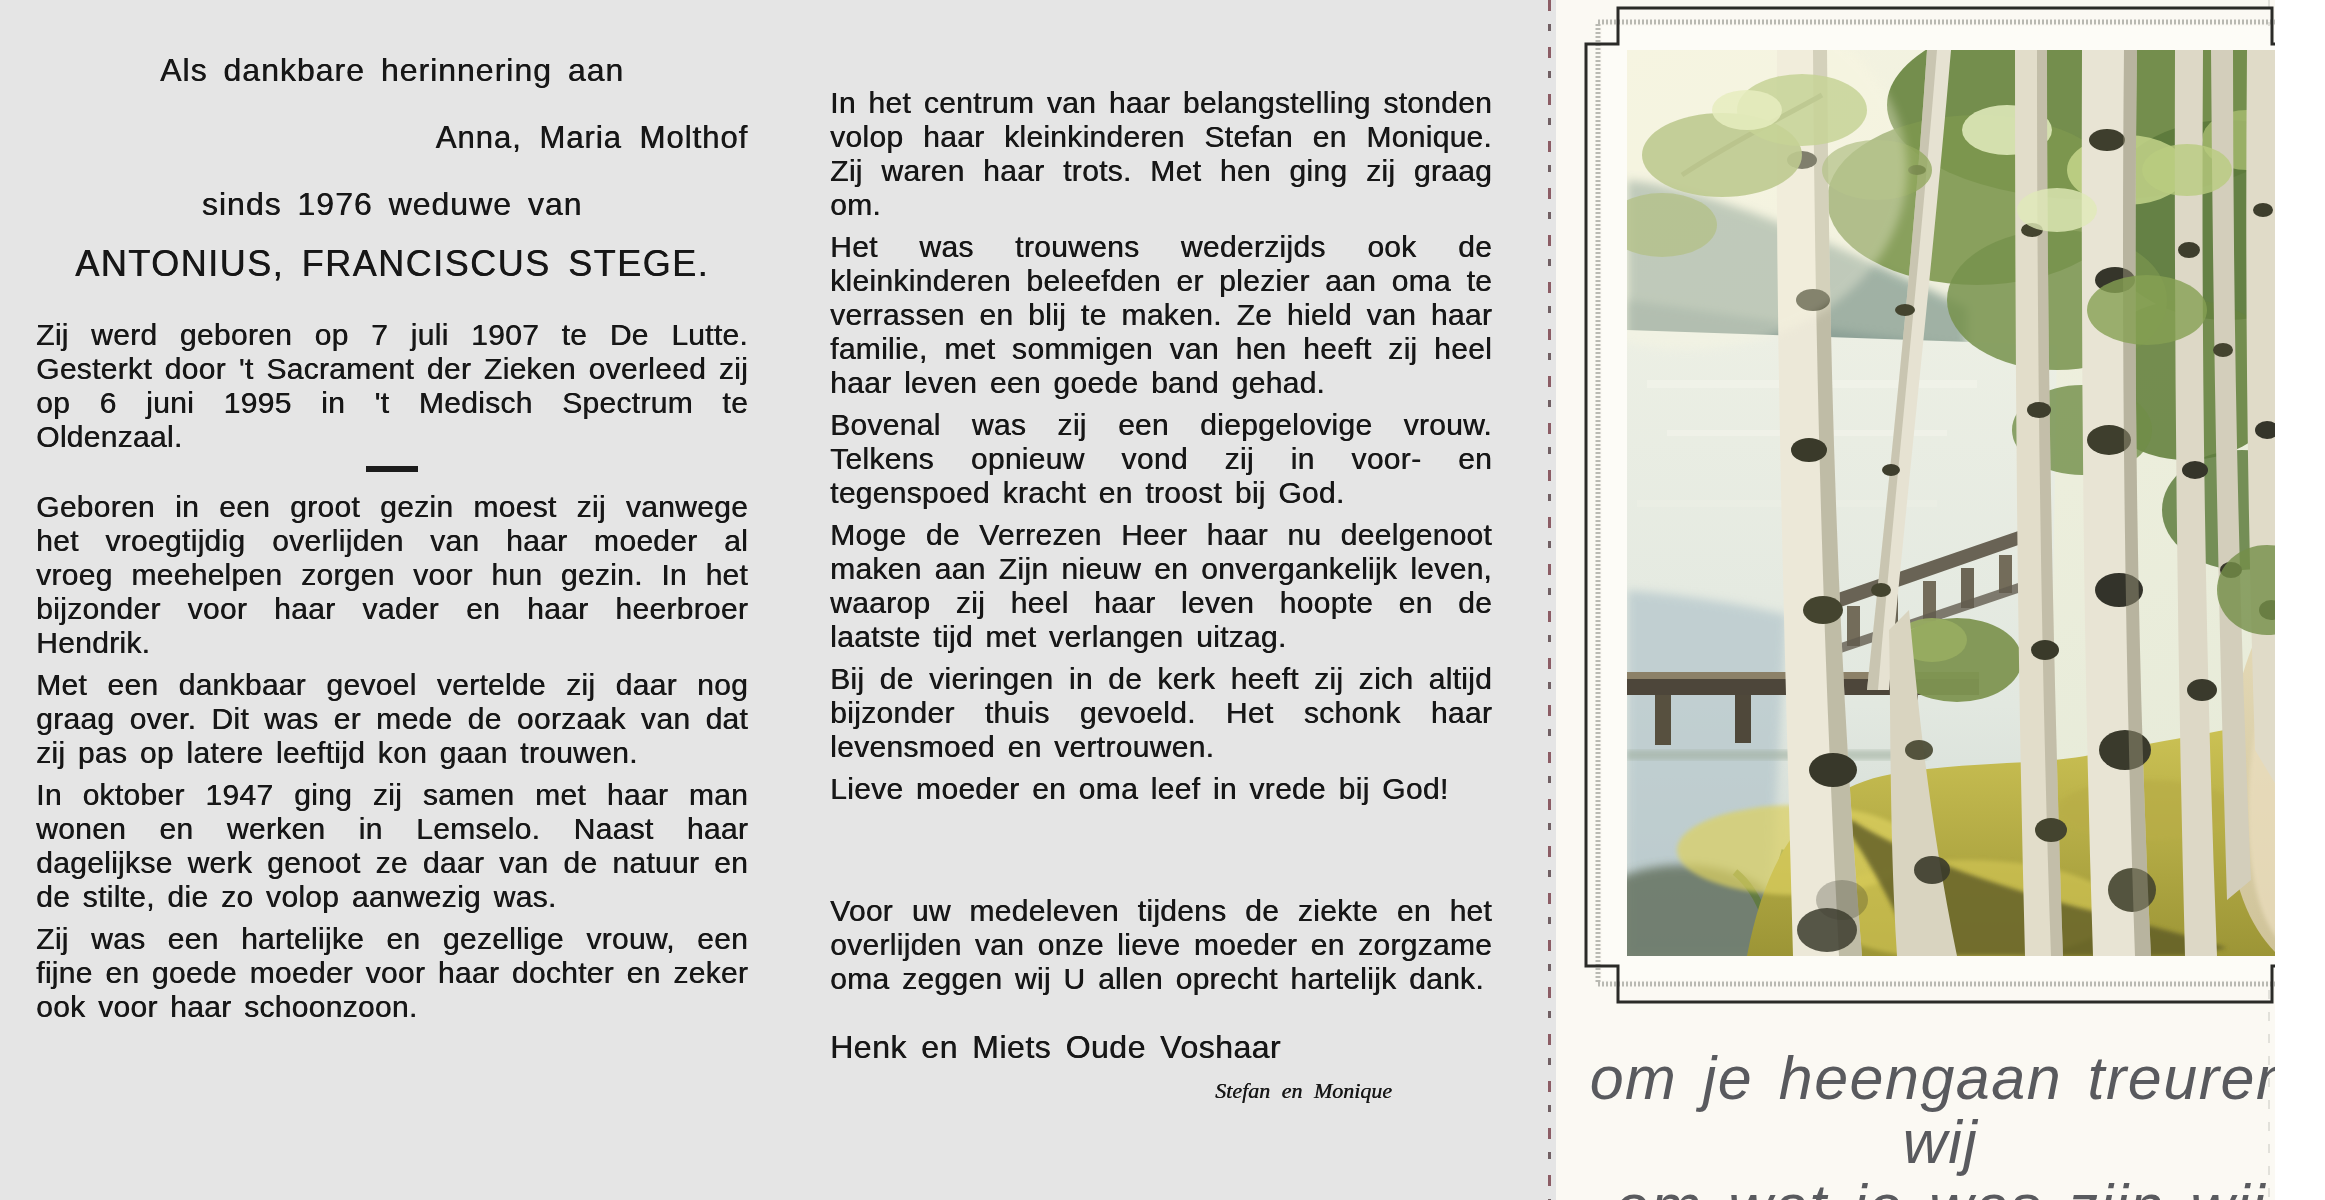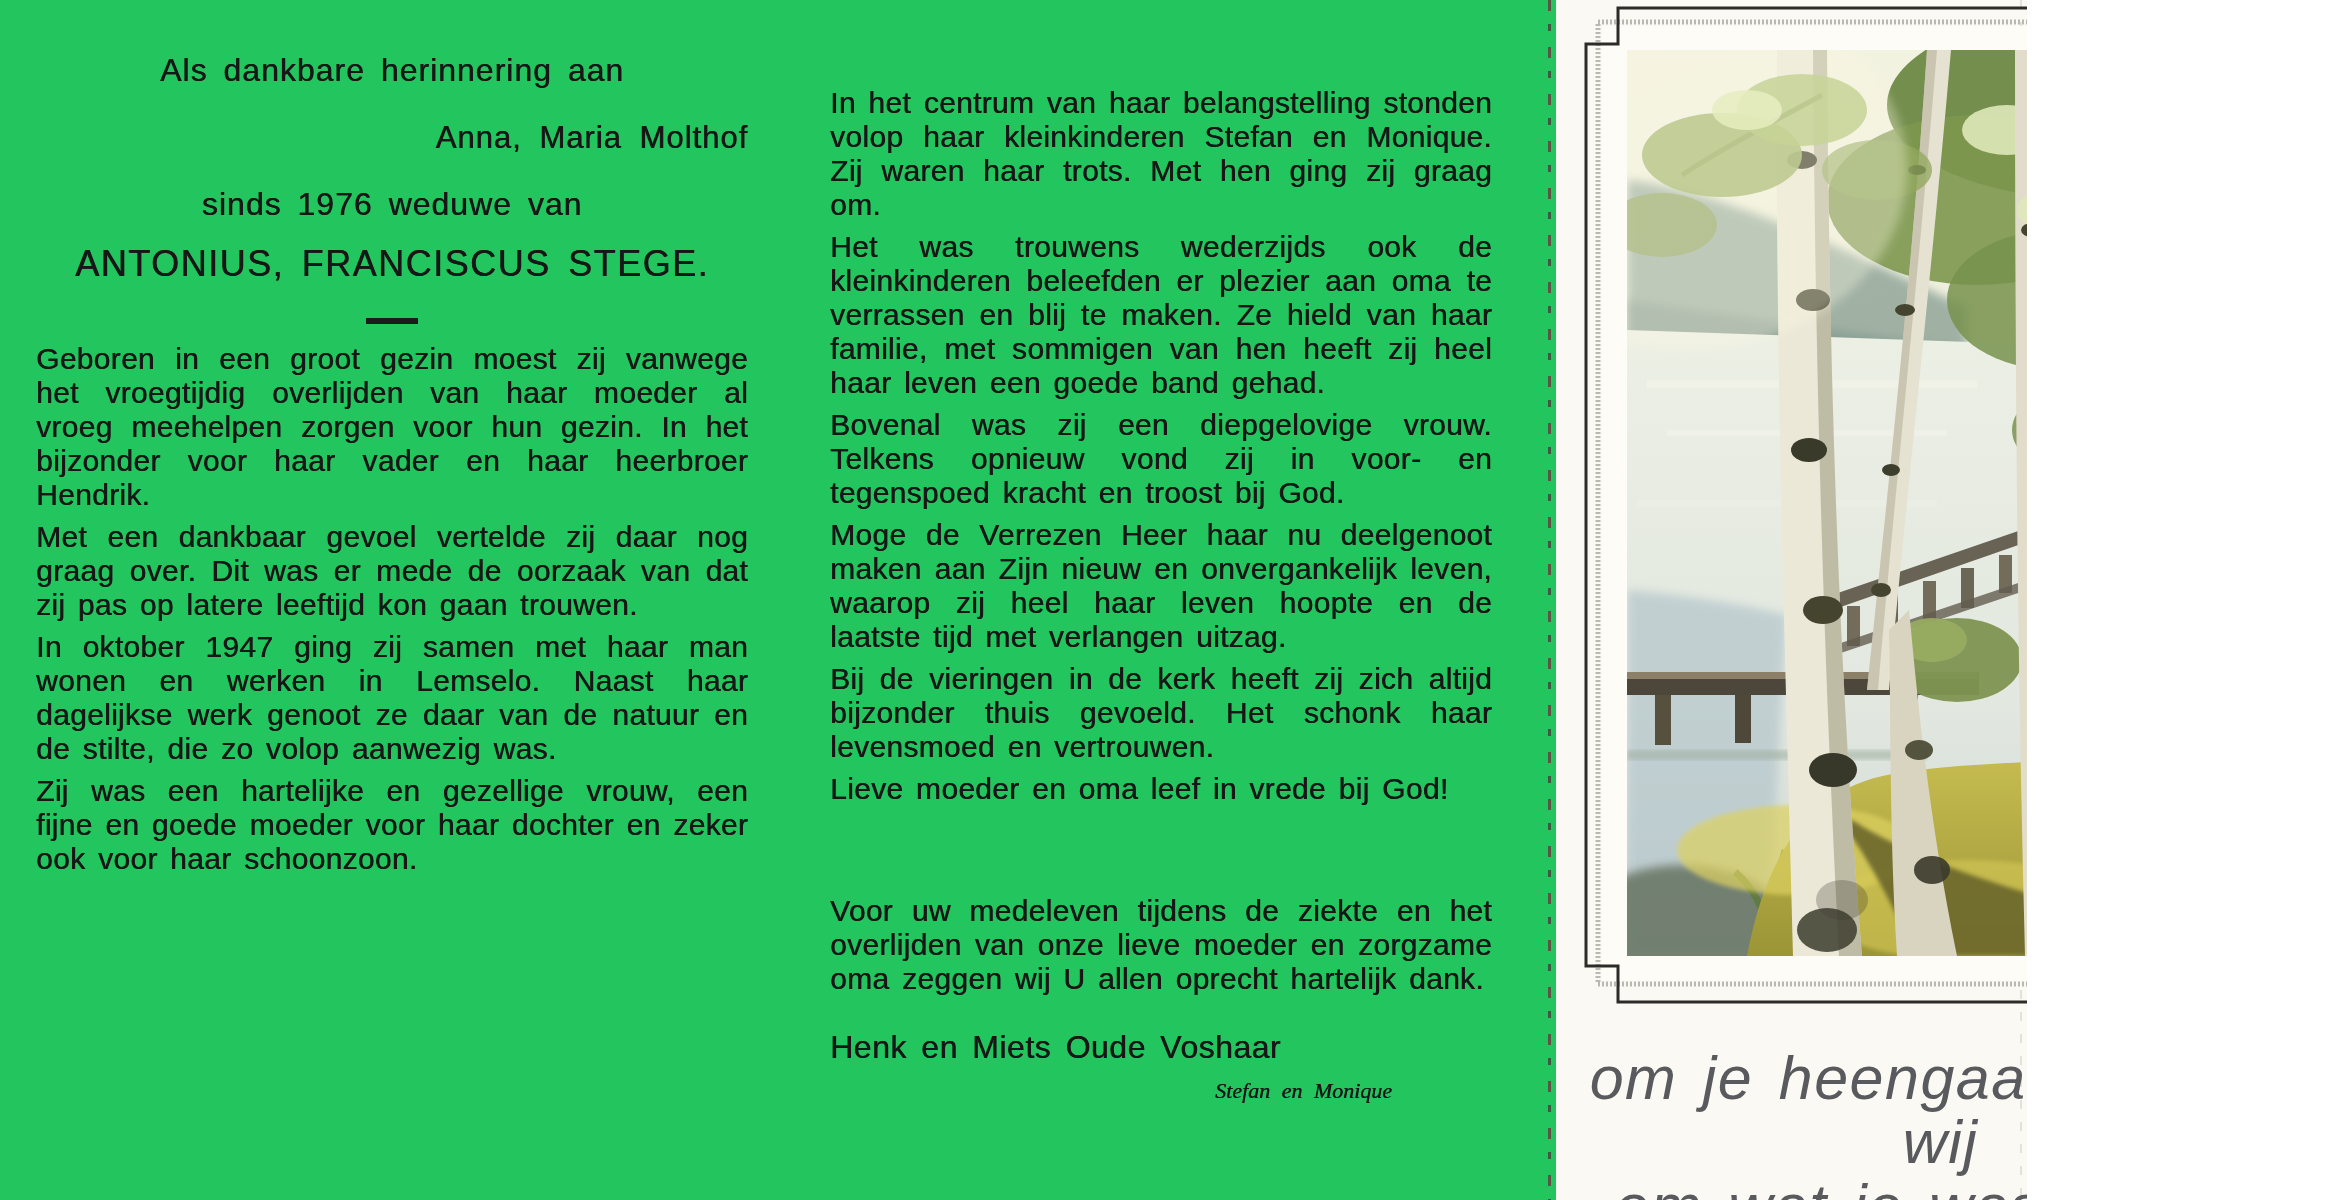--- a/index.html
+++ b/index.html
@@ -1,16 +1,16 @@
 <!DOCTYPE html>
 <html><head>
 <meta charset="utf-8">
 <style>
   html,body{margin:0;padding:0;}
-  .canvas{position:relative;width:2027px;height:1200px;background:#22c55e;overflow:hidden;
+  .canvas{position:relative;width:2275px;height:1200px;background:#e5e5e5;overflow:hidden;
           font-family:"Liberation Sans",sans-serif;color:#171717;}
   .page-right-bg{position:absolute;left:1556px;top:0;width:769px;height:1200px;background:#fbf9f3;}
   .fold{position:absolute;left:1548px;top:0;width:3px;height:1200px;opacity:.75;
         background:repeating-linear-gradient(180deg,#6e2f3a 0px,#6e2f3a 11px,rgba(0,0,0,0) 11px,rgba(0,0,0,0) 24px,#4a3338 24px,#4a3338 31px,rgba(0,0,0,0) 31px,rgba(0,0,0,0) 47px);}
   .edge-right{position:absolute;right:5px;top:0;width:2px;height:1200px;opacity:.5;
         background:repeating-linear-gradient(180deg,#c9c9c2 0 9px,rgba(0,0,0,0) 9px 22px);}
   .col{position:absolute;top:0;text-align:justify;}
   .col p{margin:0 0 8px 0;font-size:30px;line-height:34px;letter-spacing:.3px;word-spacing:4px;
          text-shadow:.5px 0 0 currentColor;}
   .col-1{left:36px;width:712px;padding-top:52px;}
@@ -35,20 +35,21 @@
 
   <div class="page-right-bg"></div>
 
   <div class="col col-1">
     <div class="hdr">
       <div class="h-small">Als dankbare herinnering aan</div>
       <div class="h-name">Anna, Maria Molthof</div>
       <div class="h-small">sinds 1976 weduwe van</div>
       <div class="h-spouse">ANTONIUS, FRANCISCUS STEGE.</div>
     </div>
+    <p>Zij werd geboren op 7 juli 1907 te De Lutte. Gesterkt door 't Sacrament der Zieken overleed zij op 6 juni 1995 in 't Medisch Spectrum te Oldenzaal.</p>
     <div class="divider"></div>
     <p>Geboren in een groot gezin moest zij vanwege het vroegtijdig overlijden van haar moeder al vroeg meehelpen zorgen voor hun gezin. In het bijzonder voor haar vader en haar heerbroer Hendrik.</p>
     <p>Met een dankbaar gevoel vertelde zij daar nog graag over. Dit was er mede de oorzaak van dat zij pas op latere leeftijd kon gaan trouwen.</p>
     <p>In oktober 1947 ging zij samen met haar man wonen en werken in Lemselo. Naast haar dagelijkse werk genoot ze daar van de natuur en de stilte, die zo volop aanwezig was.</p>
     <p>Zij was een hartelijke en gezellige vrouw, een fijne en goede moeder voor haar dochter en zeker ook voor haar schoonzoon.</p>
   </div>
 
   <div class="col col-2">
     <p>In het centrum van haar belangstelling stonden volop haar kleinkinderen Stefan en Monique. Zij waren haar trots. Met hen ging zij graag om.</p>
     <p>Het was trouwens wederzijds ook de kleinkinderen beleefden er plezier aan oma te verrassen en blij te maken. Ze hield van haar familie, met sommigen van hen heeft zij heel haar leven een goede band gehad.</p>

